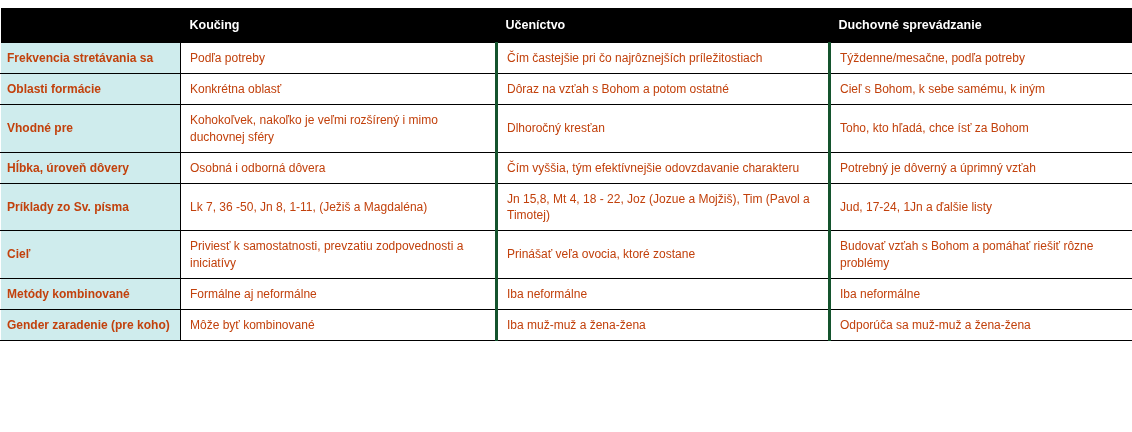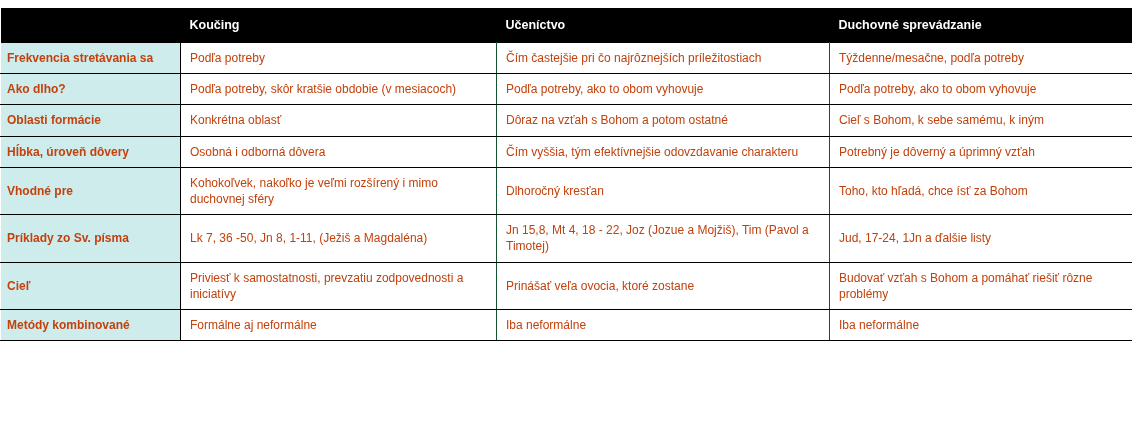--- a/index.html
+++ b/index.html
@@ -60,21 +60,21 @@
     border-right: 1px solid #000000;
     padding-left: 6px;
   }
   tbody tr:first-child td {
     border-top: 1px solid #000000;
   }
   tbody tr:last-child td {
     border-bottom: 1px solid #000000;
   }
   tbody td.cell {
-    border-right: 1px solid #14532d;
+    border-right: 3px solid #14532d;
   }
   tbody td.cell.last {
     border-right: 1px solid #0f766e;
   }
 </style>
 </head>
 <body>
 
 <div class="table-wrap">
   <table class="compare">
@@ -93,56 +93,56 @@
       </tr>
     </thead>
     <tbody>
       <tr>
         <td class="rowhead">Frekvencia stretávania sa</td>
         <td class="cell">Podľa potreby</td>
         <td class="cell">Čím častejšie pri čo najrôznejších príležitostiach</td>
         <td class="cell last">Týždenne/mesačne, podľa potreby</td>
       </tr>
       <tr>
-        <td class="rowhead">Ako dlho?</td>
-        <td class="cell">Podľa potreby, skôr kratšie obdobie (v mesiacoch)</td>
-        <td class="cell">Podľa potreby, ako to obom vyhovuje</td>
-        <td class="cell last">Podľa potreby, ako to obom vyhovuje</td>
-      </tr>
-      <tr>
         <td class="rowhead">Oblasti formácie</td>
         <td class="cell">Konkrétna oblasť</td>
         <td class="cell">Dôraz na vzťah s Bohom a potom ostatné</td>
         <td class="cell last">Cieľ s Bohom, k sebe samému, k iným</td>
       </tr>
       <tr>
+        <td class="rowhead">Vhodné pre</td>
+        <td class="cell">Kohokoľvek, nakoľko je veľmi rozšírený i mimo duchovnej sféry</td>
+        <td class="cell">Dlhoročný kresťan</td>
+        <td class="cell last">Toho, kto hľadá, chce ísť za Bohom</td>
+      </tr>
+      <tr>
         <td class="rowhead">Hĺbka, úroveň dôvery</td>
         <td class="cell">Osobná i odborná dôvera</td>
         <td class="cell">Čím vyššia, tým efektívnejšie odovzdavanie charakteru</td>
         <td class="cell last">Potrebný je dôverný a úprimný vzťah</td>
-      </tr>
-      <tr>
-        <td class="rowhead">Vhodné pre</td>
-        <td class="cell">Kohokoľvek, nakoľko je veľmi rozšírený i mimo duchovnej sféry</td>
-        <td class="cell">Dlhoročný kresťan</td>
-        <td class="cell last">Toho, kto hľadá, chce ísť za Bohom</td>
       </tr>
       <tr>
         <td class="rowhead">Príklady zo Sv. písma</td>
         <td class="cell">Lk 7, 36 -50, Jn 8, 1-11, (Ježiš a Magdaléna)</td>
         <td class="cell">Jn 15,8, Mt 4, 18 - 22, Joz (Jozue a Mojžiš), Tim (Pavol a Timotej)</td>
         <td class="cell last">Jud, 17-24, 1Jn a ďalšie listy</td>
       </tr>
       <tr>
         <td class="rowhead">Cieľ</td>
         <td class="cell">Priviesť k samostatnosti, prevzatiu zodpovednosti a iniciatívy</td>
         <td class="cell">Prinášať veľa ovocia, ktoré zostane</td>
         <td class="cell last">Budovať vzťah s Bohom a pomáhať riešiť rôzne problémy</td>
       </tr>
       <tr>
         <td class="rowhead">Metódy kombinované</td>
         <td class="cell">Formálne aj neformálne</td>
         <td class="cell">Iba neformálne</td>
         <td class="cell last">Iba neformálne</td>
       </tr>
+      <tr>
+        <td class="rowhead">Gender zaradenie (pre koho)</td>
+        <td class="cell">Môže byť kombinované</td>
+        <td class="cell">Iba muž-muž a žena-žena</td>
+        <td class="cell last">Odporúča sa muž-muž a žena-žena</td>
+      </tr>
     </tbody>
   </table>
 </div>
 
 </body></html>

